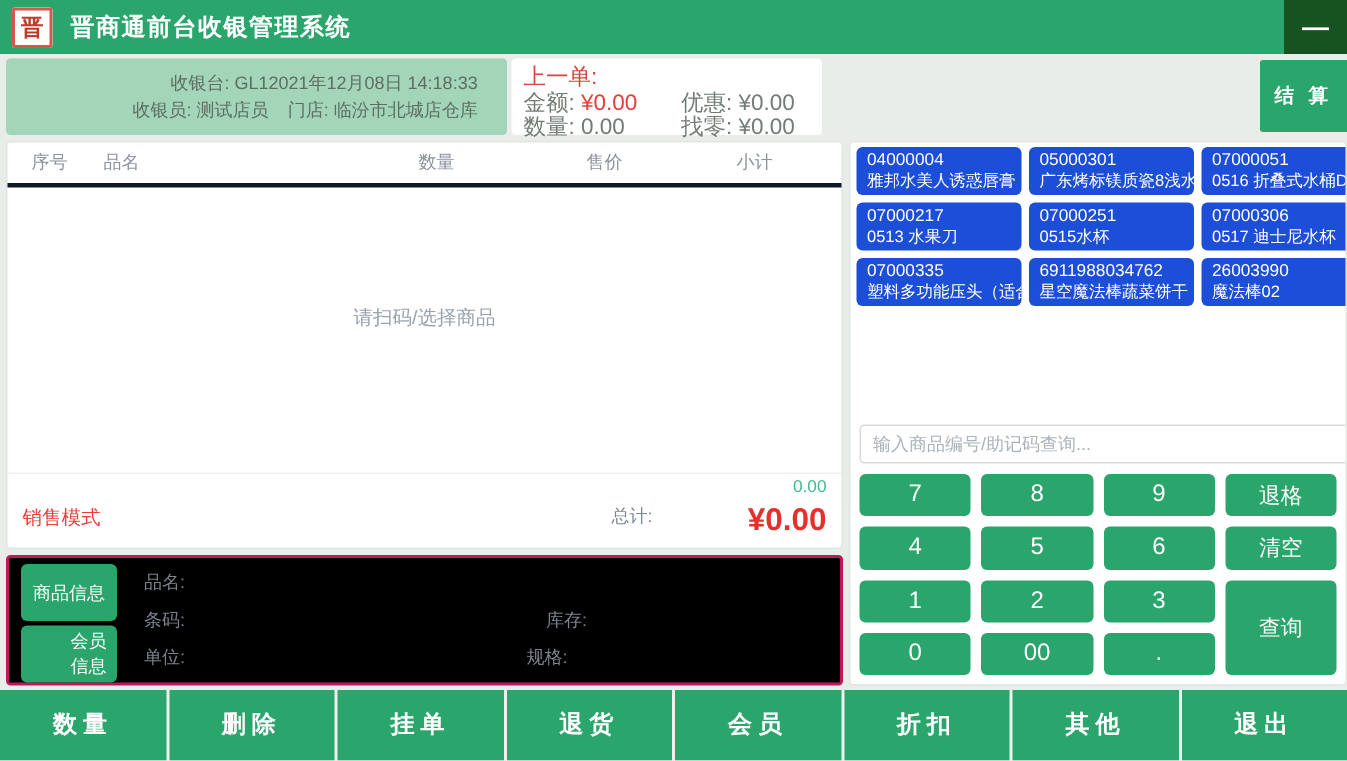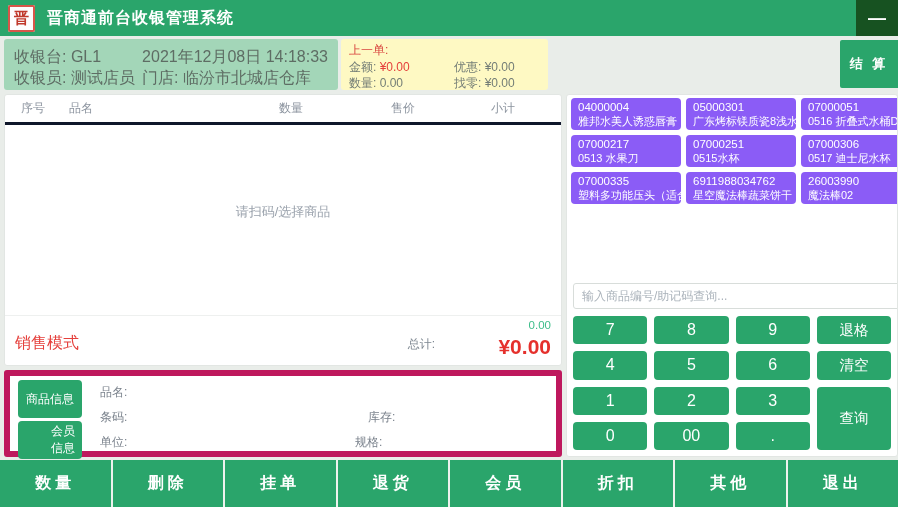--- a/index.html
+++ b/index.html
@@ -6,52 +6,52 @@
   html,body { width:898px; height:507px; overflow:hidden; }
   body { font-family:"Liberation Sans","DejaVu Sans",sans-serif; background:#e9ede9; position:relative; }
 
   
   .titlebar { position:absolute; left:0; top:0; width:898px; height:36px; background:#2aa56b; display:flex; align-items:center; }
   .logo { width:27px; height:27px; background:#fdfdfd; border-radius:2px; margin-left:8px; display:flex; align-items:center; justify-content:center; color:#c0392b; font-weight:bold; font-size:15px; font-family:"Liberation Serif","DejaVu Serif",serif; box-shadow:inset 0 0 0 2px #d8564a; }
   .app-title { color:#ffffff; font-size:16px; font-weight:bold; margin-left:12px; letter-spacing:1px; }
   .min-btn { position:absolute; right:0; top:0; width:42px; height:36px; background:#175221; color:#ffffff; display:flex; align-items:center; justify-content:center; font-size:18px; font-weight:bold; cursor:pointer; }
 
   
-  .register-box { position:absolute; left:4px; top:39px; width:334px; height:51px; background:#a3d6b8; border-radius:3px; display:flex; padding:8px 10px; color:#5e6d64; font-size:16px; }
+  .register-box { position:absolute; left:4px; top:39px; width:334px; height:51px; background:#a3d6b8; border-radius:3px; display:flex; padding:8px 10px; color:#5e6d64; font-size:12px;text-align:right; }
   .register-box .col { display:flex; flex-direction:column; justify-content:space-between; }
   .register-box .col1 { width:165px; }
   .register-box .line { white-space:nowrap; }
-  .lastorder-box { position:absolute; left:341px; top:39px; width:207px; height:51px; background:#fef9c3; border-radius:3px; padding:3px 8px; font-size:12px; color:#737d76; }
+  .lastorder-box { position:absolute; left:341px; top:39px; width:207px; height:51px; background:#ffffff; border-radius:3px; padding:3px 8px; font-size:15px; color:#737d76; }
   .lastorder-title { color:#d8453f; }
   .lastorder-grid { display:grid; grid-template-columns:105px 1fr; line-height:16px; white-space:nowrap; }
   .val-red { color:#e5403c; }
   .settle-btn { position:absolute; right:0; top:40px; width:58px; height:48px; background:#2aa56b; color:#ffffff; font-size:13px; font-weight:bold; display:flex; align-items:center; justify-content:center; letter-spacing:3px; border-radius:2px 0 0 2px; cursor:pointer; }
 
   
   .cart-panel { position:absolute; left:4px; top:94px; width:558px; height:272px; background:#ffffff; border:1px solid #e2e6e3; border-radius:3px; }
   .cart-header { display:grid; grid-template-columns:48px 1fr 90px 112px 100px 46px; height:30px; align-items:center; font-size:12px; color:#8b939e; border-bottom:3px solid #0f172a; padding-left:16px; }
   .cart-header .num { text-align:right; }
   .cart-empty { position:absolute; left:0; right:0; top:108px; text-align:center; color:#9aa2ac; font-size:13px; }
   .cart-totals { position:absolute; left:0; right:0; bottom:0; height:50px; border-top:1px solid #eef0ef; }
-  .mode-label { position:absolute; left:10px; bottom:11px; color:#e5403c; font-size:16px; }
+  .mode-label { position:absolute; left:10px; bottom:11px; color:#e5403c; font-size:13px; }
   .total-label { position:absolute; right:126px; top:20px; color:#7d8791; font-size:12px; }
   .total-qty { position:absolute; right:10px; top:3px; color:#3dbd8a; font-size:11.5px; }
   .total-amount { position:absolute; right:10px; top:19px; color:#e5302c; font-size:21px; font-weight:bold; }
 
   
-  .prodinfo-panel { position:absolute; left:4px; top:370px; width:558px; height:87px; background:#ffffff; border:6px solid #be185d; border-radius:3px; }
+  .prodinfo-panel { position:absolute; left:4px; top:370px; width:558px; height:87px; background:#000000; border:2px solid #be185d; border-radius:3px; }
   .side-btn { position:absolute; left:8px; width:64px; height:38px; background:#2aa56b; color:#ffffff; font-size:12px; display:flex; align-items:center; justify-content:center; border-radius:4px; cursor:pointer; }
   .btn-prod { top:4px; }
   .btn-member { top:45px;padding-left:33px; }
   .pi-field { position:absolute; color:#7a828c; font-size:12px; }
 
   
   .right-panel { position:absolute; left:566px; top:94px; width:332px; height:363px; background:#ffffff; border:1px solid #e2e6e3; border-radius:3px; overflow:hidden; }
   .quick-grid { position:absolute; left:4px; top:3px; width:344px; display:grid; grid-template-columns:repeat(3,110px); grid-auto-rows:32px; gap:5px; }
-  .tile { background:#8b5cf6; border-radius:4px; color:#ffffff; padding:2px 7px; overflow:hidden; cursor:pointer; }
+  .tile { background:#1d4ed8; border-radius:4px; color:#ffffff; padding:2px 7px; overflow:hidden; cursor:pointer; }
   .tile-code { font-size:11.5px; line-height:14px; white-space:nowrap; }
   .tile-name { font-size:11px; line-height:14px; white-space:nowrap; }
   .search-input { position:absolute; left:6px; top:188px; width:372px; height:26px; border:1px solid #d8ddda; border-radius:3px; font-size:12px; padding:0 8px; color:#444; outline:none; font-family:inherit; }
   .search-input::placeholder { color:#aab2ba; }
   .numpad { position:absolute; left:6px; top:221px; width:318px; height:134px; display:grid; grid-template-columns:repeat(4,1fr); grid-template-rows:repeat(4,1fr); gap:7px; }
   .key { background:#2aa56b; border-radius:4px; color:#ffffff; display:flex; align-items:center; justify-content:center; font-size:16px; cursor:pointer; }
   .key-action { font-size:14.5px; }
   .key-query { grid-column:4; grid-row:3/5; }
 
   

